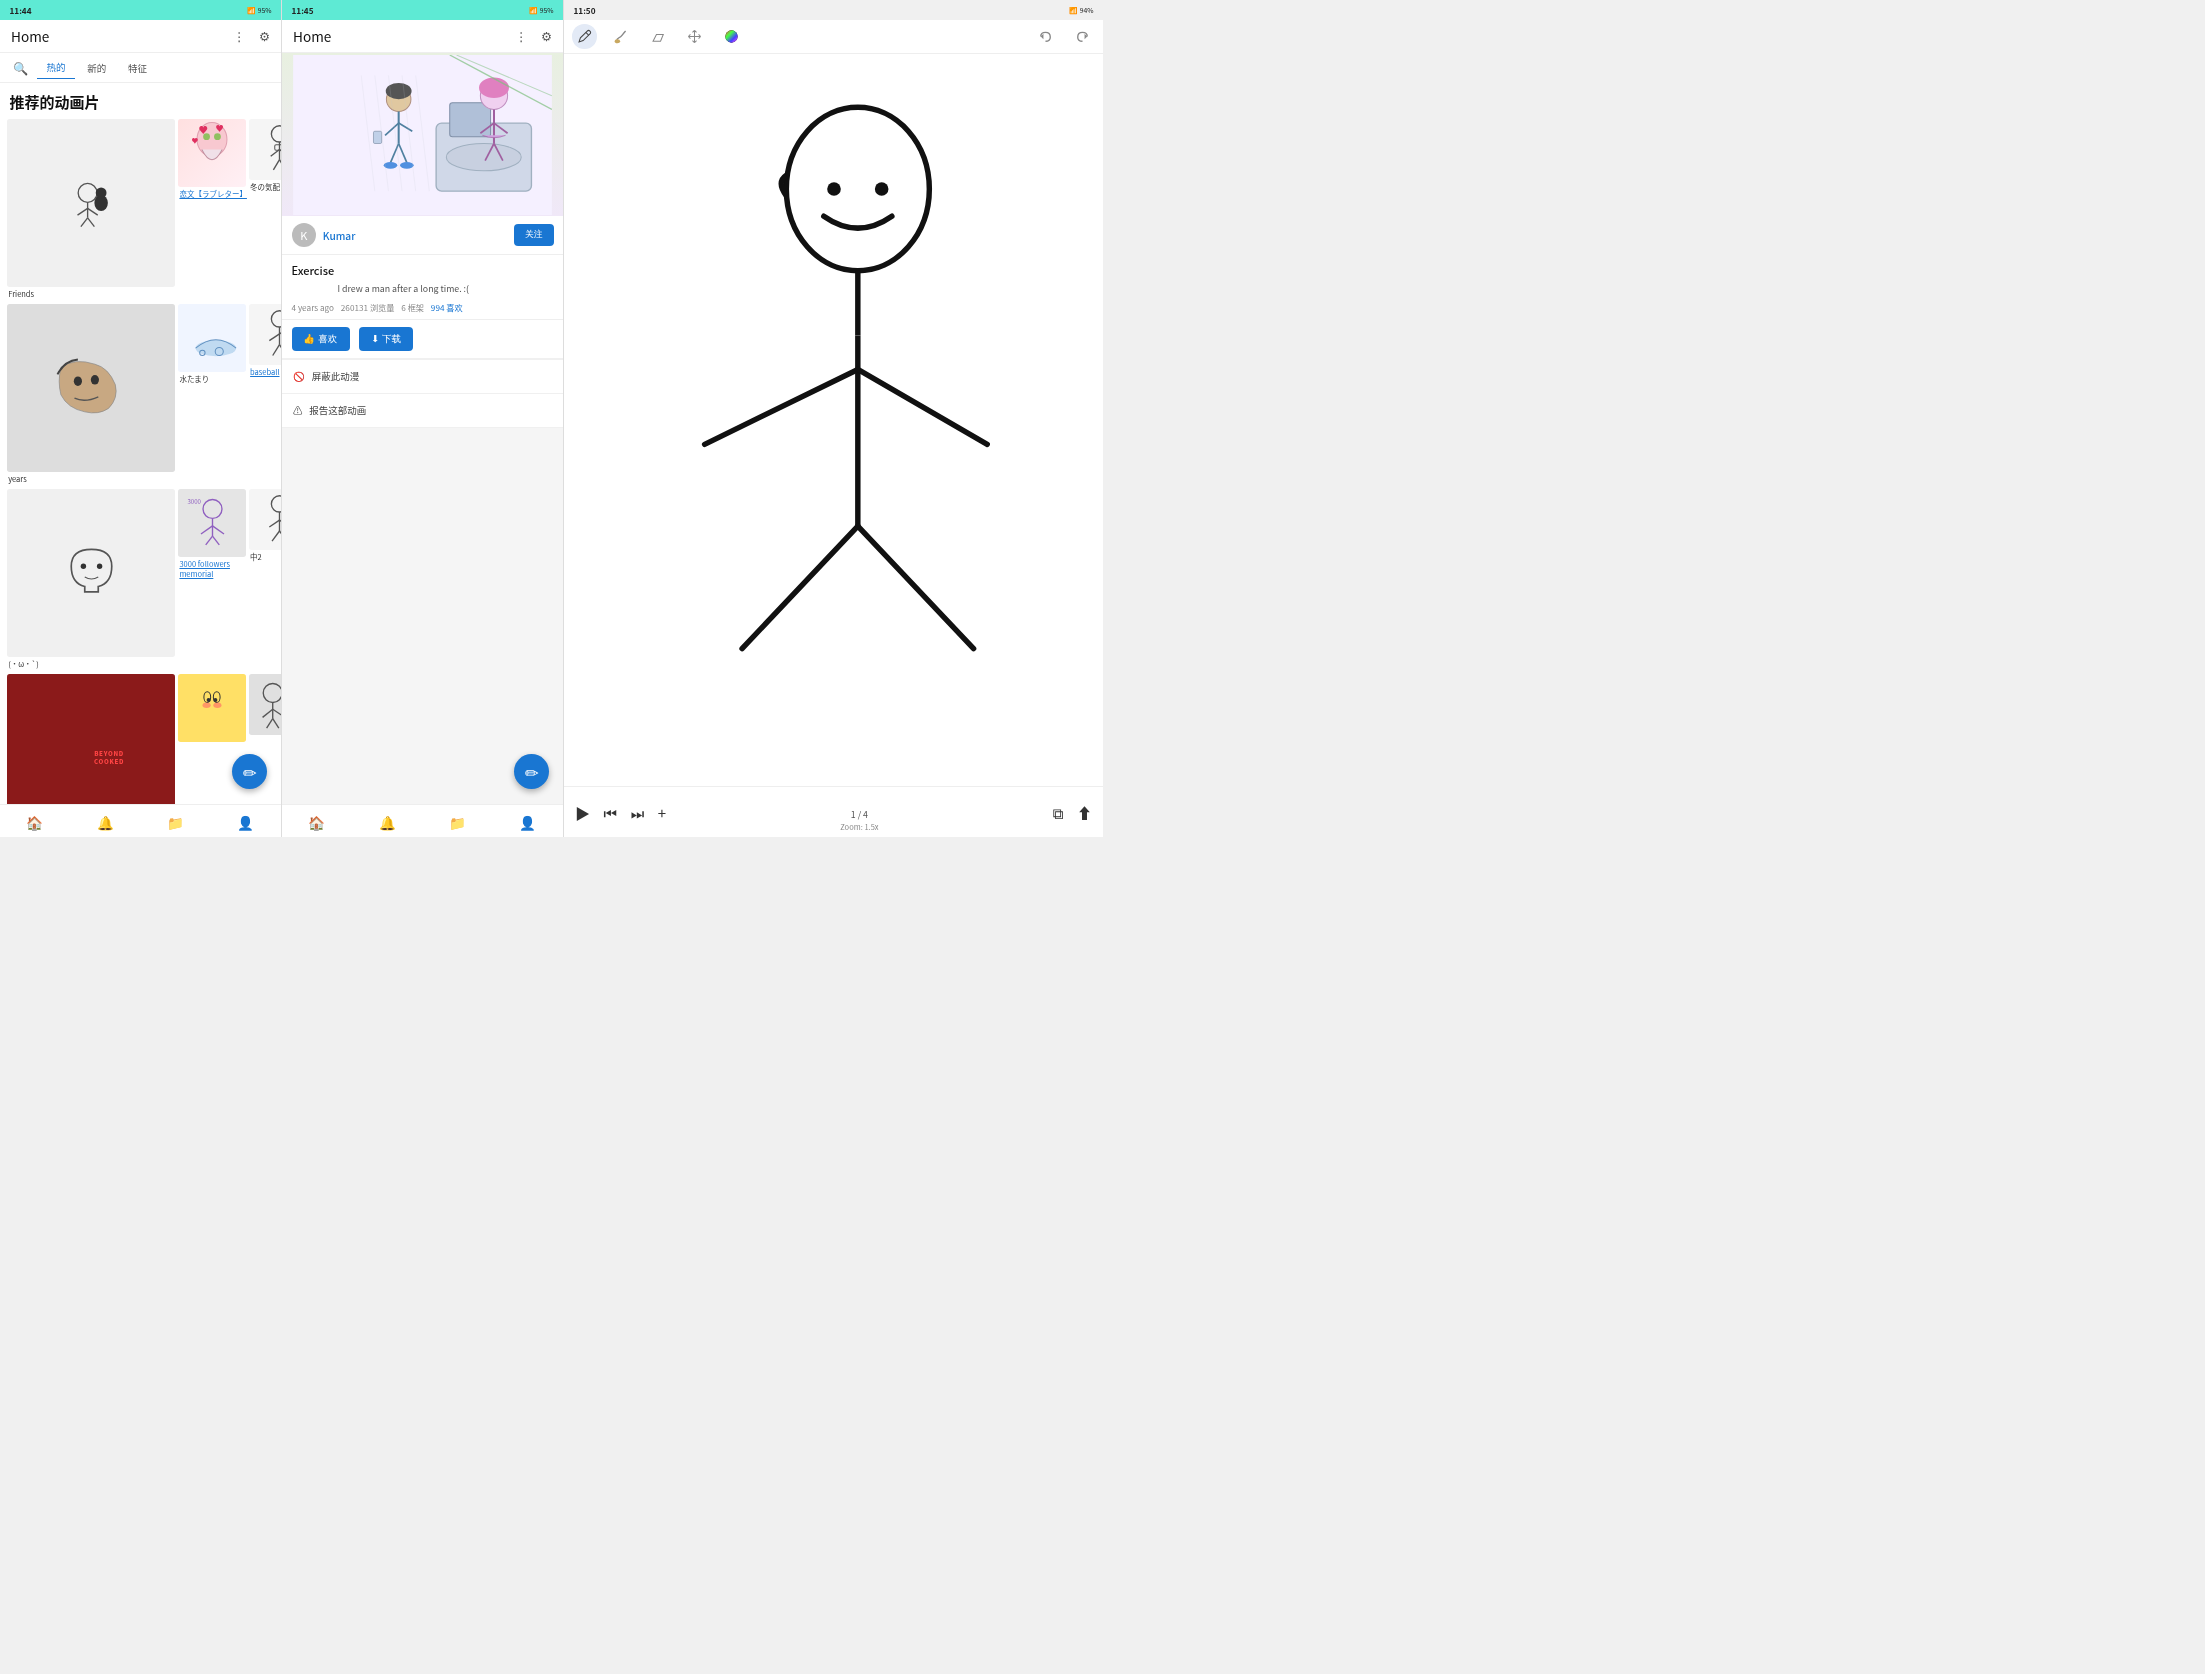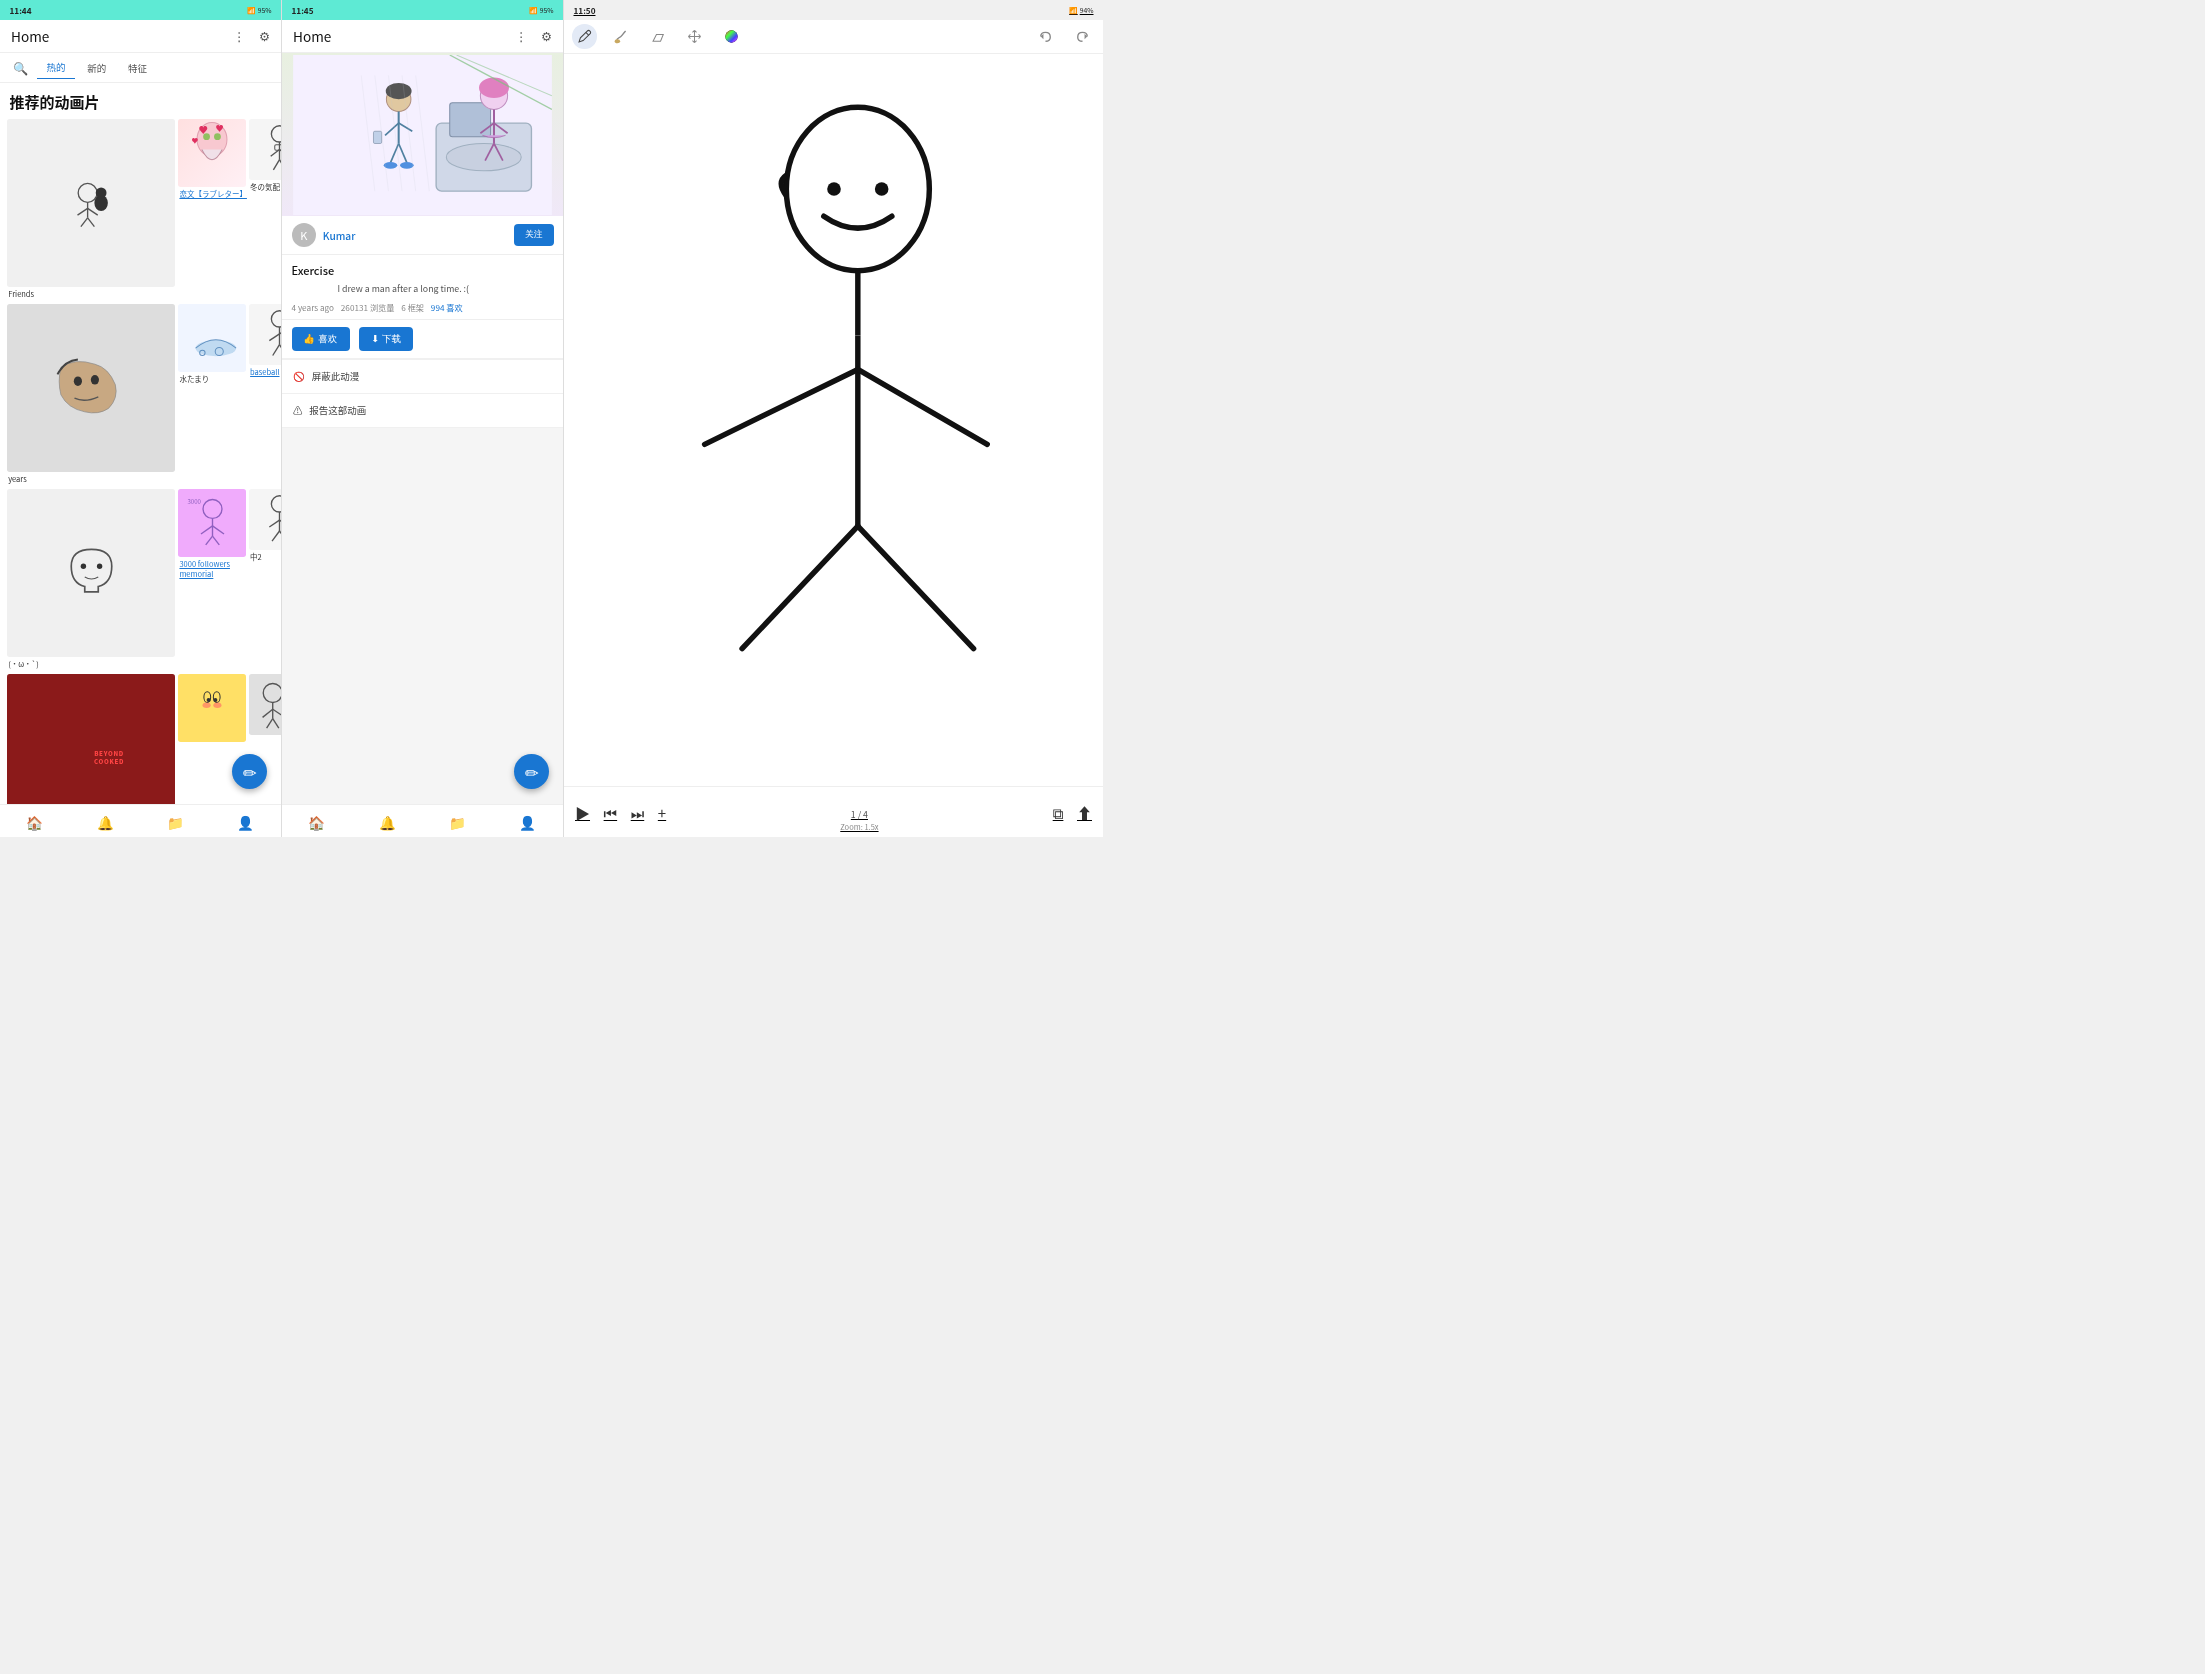--- a/index.html
+++ b/index.html
@@ -15,21 +15,21 @@
 
     
     .panel {
       display: flex;
       flex-direction: column;
       background: #fff;
       overflow: hidden;
     }
     .panel-1 { width: 282px; border-right: 0.7px solid #ddd; }
     .panel-2 { width: 282px; border-right: 0.7px solid #ddd; }
-    .panel-3 { flex: 1; background: #6d28d9; text-decoration: underline; }
+    .panel-3 { flex: 1; background: #6d28d9; }
 
     
     .status-bar {
       display: flex;
       align-items: center;
       justify-content: space-between;
       padding: 4.1px 9.5px;
       background: #5eead4;
       font-size: 7.5px;
       color: #222;
@@ -482,21 +482,21 @@
             <path d="M15,30 Q15,5 45,5 Q75,5 75,30 Q75,55 55,60 L55,68 L35,68 L35,60 Q15,55 15,30Z" fill="none" stroke="#555" stroke-width="2.5"></path>
             <circle cx="33" cy="30" r="4" fill="#333"></circle>
             <circle cx="57" cy="30" r="4" fill="#333"></circle>
             <path d="M35,46 Q45,52 55,46" fill="none" stroke="#555" stroke-width="1.5"></path>
           </svg>
         </div>
         <div class="manga-label">(·ω·`)</div>
       </div>
 
       <div class="manga-item">
-        <div class="manga-thumb thumb-3000followers" style="background:#f0abfc;">
+        <div class="manga-thumb thumb-3000followers" style="background:#e5e5e5;">
           <svg width="61" height="61" viewBox="0 0 90 90">
             <circle cx="45" cy="25" r="14" fill="none" stroke="#9060c0" stroke-width="2"></circle>
             <line x1="45" y1="39" x2="45" y2="65" stroke="#9060c0" stroke-width="2"></line>
             <line x1="45" y1="50" x2="28" y2="62" stroke="#9060c0" stroke-width="2"></line>
             <line x1="45" y1="50" x2="62" y2="62" stroke="#9060c0" stroke-width="2"></line>
             <line x1="45" y1="65" x2="35" y2="78" stroke="#9060c0" stroke-width="2"></line>
             <line x1="45" y1="65" x2="55" y2="78" stroke="#9060c0" stroke-width="2"></line>
             <text x="8" y="18" font-size="9" fill="#9060c0">3000</text>
           </svg>
         </div>

